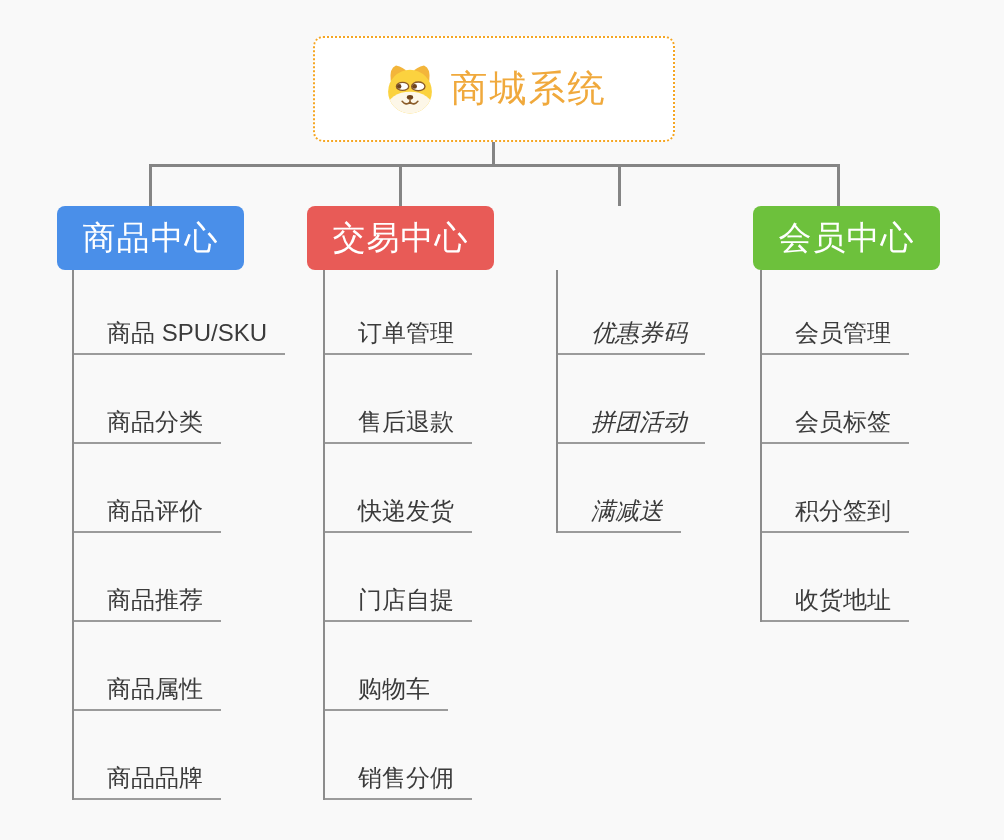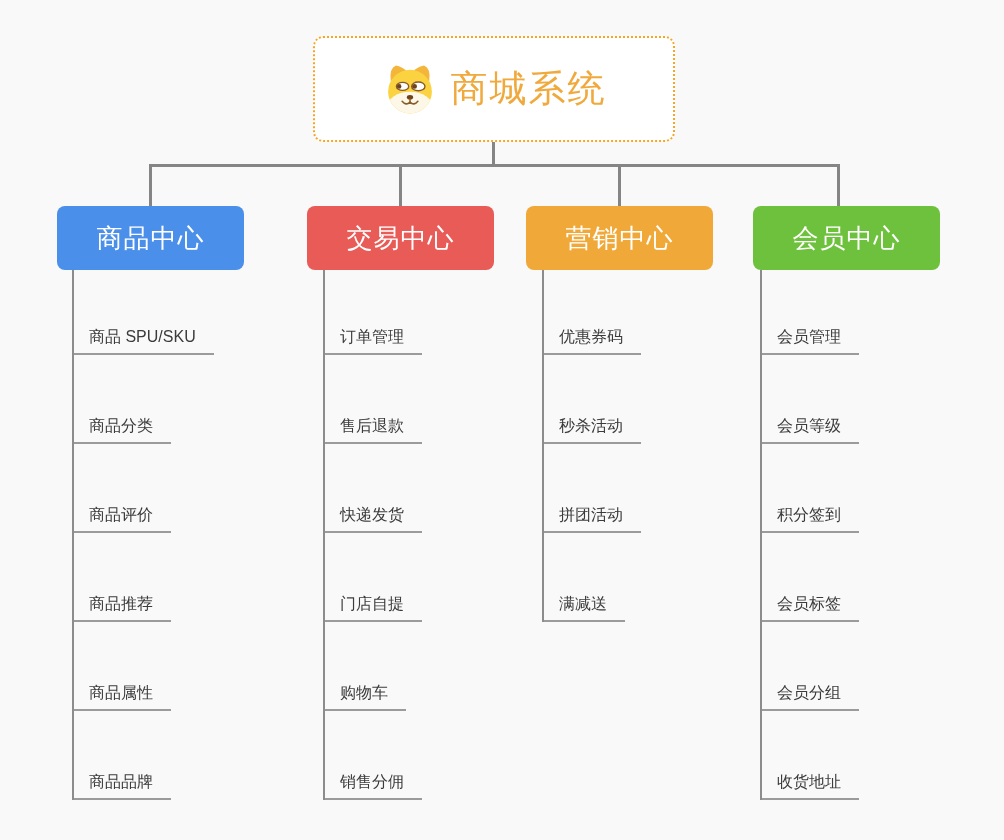--- a/index.html
+++ b/index.html
@@ -51,44 +51,44 @@
     position: absolute;
     top: 206px;
     width: 187px; height: 64px;
     border-radius: 8px;
     display: flex;
     align-items: center;
     justify-content: center;
   }
   .branch-label {
     color: #FFFFFF;
-    font-size: 26px;
+    font-size: 33px;
     letter-spacing: 1px;
     white-space: nowrap;
   }
 
   
   .branch-col {
     position: absolute;
     top: 270px;
     border-left: 2px solid #8C8C8C;
   }
   .child {
     height: 89px;
     display: flex;
     align-items: flex-end;
   }
   .child:first-child { height: 85px; }
   .child-label {
     display: inline-block;
-    font-size: 16px;
+    font-size: 24px;
     line-height: 1;
     color: #3B3B3B;
     white-space: nowrap;
-    padding: 0 18px 8px 15px;
+    padding: 0 18px 8px 33px;
     border-bottom: 2px solid #9B9B9B;
   }
 </style>
 </head>
 <body>
 
 <div id="stage" style="background: rgb(249, 249, 249);">
 
   <div class="root-node" style="border-color: rgb(245, 166, 35);">
     <svg class="doge" viewBox="0 0 64 64" aria-hidden="true">
@@ -158,53 +158,41 @@
       <div class="child">
         <span class="child-label">门店自提</span>
       </div>
       <div class="child">
         <span class="child-label">购物车</span>
       </div>
       <div class="child">
         <span class="child-label">销售分佣</span>
       </div>
     </div>
-    <div class="branch-box" style="left: 526px; background: rgb(240, 169, 56);">
-      <span class="branch-label">营销中心</span>
-    </div>
-    <div class="branch-col" style="left: 542px;">
+    <div class="branch-col" style="left: 556px; font-style: italic;">
       <div class="child">
         <span class="child-label">优惠券码</span>
-      </div>
-      <div class="child">
-        <span class="child-label">秒杀活动</span>
       </div>
       <div class="child">
         <span class="child-label">拼团活动</span>
       </div>
       <div class="child">
         <span class="child-label">满减送</span>
       </div>
     </div>
     <div class="branch-box" style="left: 745px; background: rgb(109, 193, 60); margin-left: 8px;">
       <span class="branch-label">会员中心</span>
     </div>
     <div class="branch-col" style="left: 760px;">
       <div class="child">
         <span class="child-label">会员管理</span>
       </div>
       <div class="child">
-        <span class="child-label">会员等级</span>
+        <span class="child-label">会员标签</span>
       </div>
       <div class="child">
         <span class="child-label">积分签到</span>
-      </div>
-      <div class="child">
-        <span class="child-label">会员标签</span>
-      </div>
-      <div class="child">
-        <span class="child-label">会员分组</span>
       </div>
       <div class="child">
         <span class="child-label">收货地址</span>
       </div>
     </div>
   </div>
 
 </body></html>

